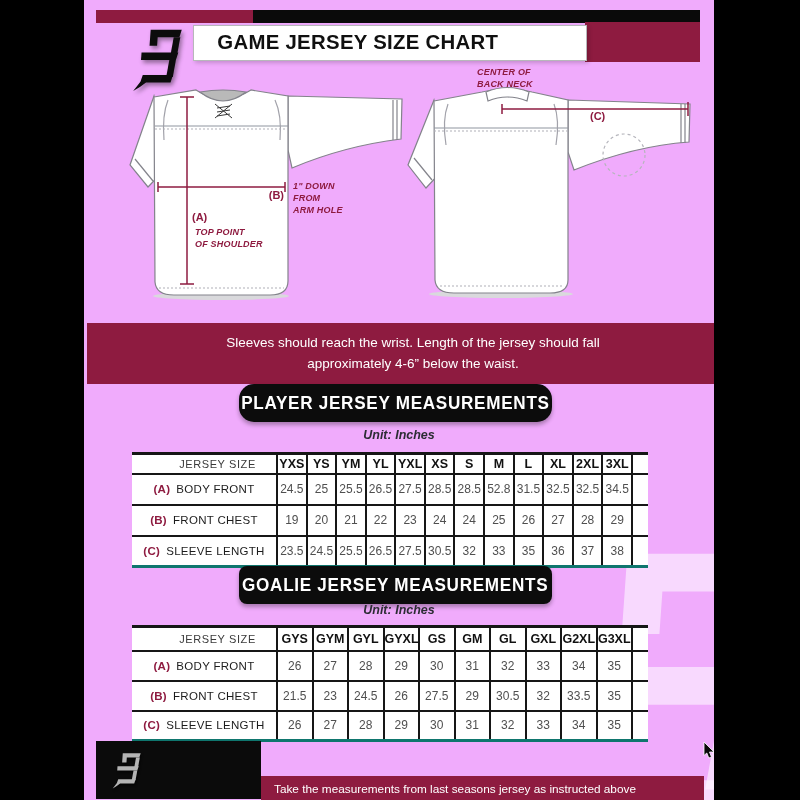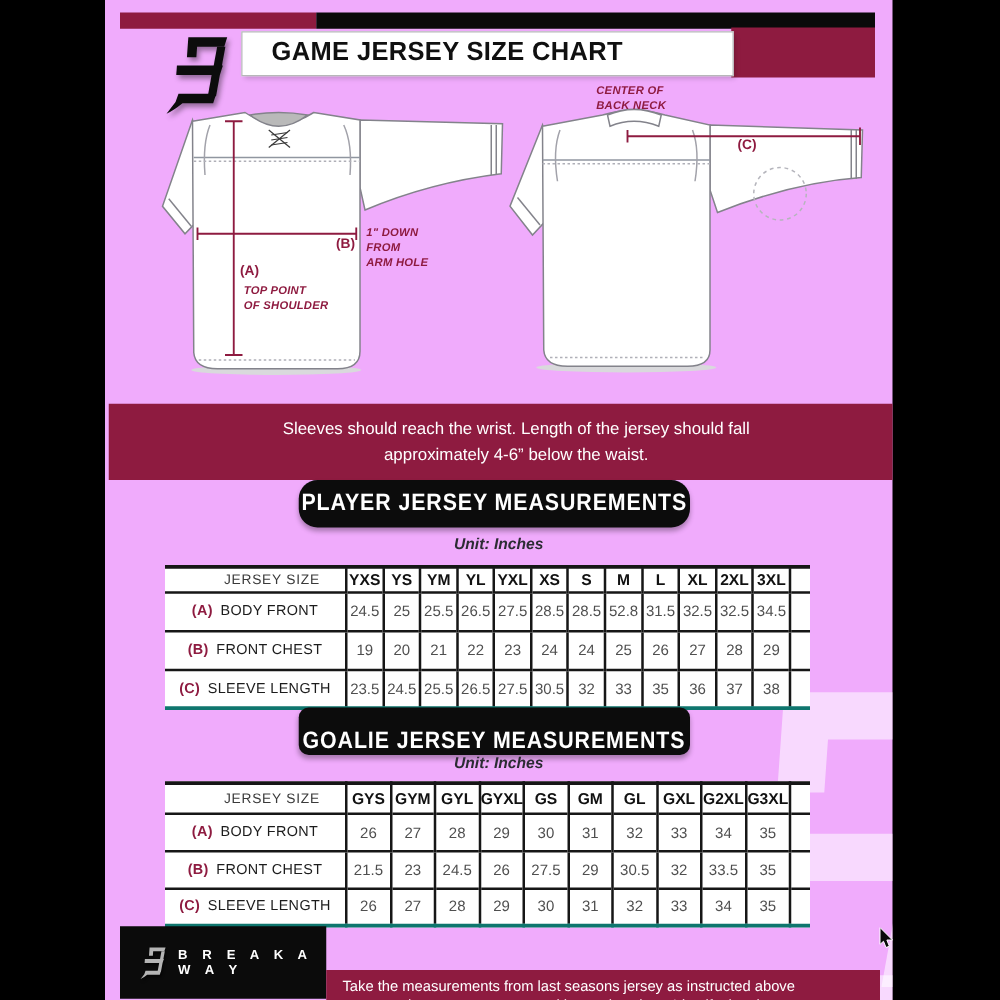--- a/index.html
+++ b/index.html
@@ -38,21 +38,21 @@
   .notice span{color:#fff;font-size:13.5px;line-height:1.55;text-align:center;
           white-space:pre-line;}
 
   
   .banner{left:155px;width:313px;height:38px;background:#0c0c0c;border-radius:8px;
           display:flex;align-items:center;justify-content:center;
           box-shadow:0 3px 4px rgba(0,0,0,.3);}
   .banner span{color:#fff;font-weight:bold;font-size:19px;letter-spacing:.8px;
           display:inline-block;transform:scaleX(.9);white-space:nowrap;}
   .banner-player{top:384px;border-radius:15px;}
-  .banner-goalie{top:566px;align-items:flex-end;}
+  .banner-goalie{top:566px;}
   .unit{left:0;width:630px;text-align:center;color:#2c2c34;font-weight:bold;
         font-style:italic;font-size:12.5px;}
   .unit-player{top:428px;}
   .unit-goalie{top:603px;}
 
   
   table.size-table{position:absolute;left:48px;border-collapse:collapse;
         table-layout:fixed;width:516px;background:#fff;}
   #player-table{top:452px;}
   #goalie-table{top:625px;}
@@ -357,21 +357,20 @@
           <td class="valcell">35</td>
           <td class="cap"></td>
         </tr>
       </tbody>
     </table>
 
   <div class="abs footer-black">
     <svg class="footer-logo" viewBox="0 0 110 140">
       <use href="#logoB" fill="currentColor"></use>
     </svg>
-    <span class="footer-brand">B R E A K A W A Y</span>
   </div>
   <div class="abs footer-maroon">
     <span>Take the measurements from last seasons jersey as instructed above
 compare those measurements with our size chart. Identify the size
 on the chart, if you need a larger size move up the scale on the chart</span>
   </div>
 
 </div>
 
 <svg class="cursor" viewBox="0 0 12 17">

